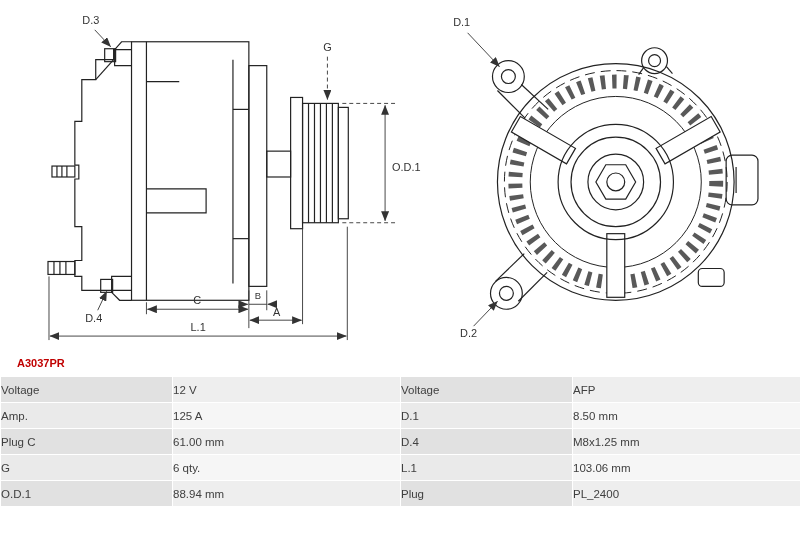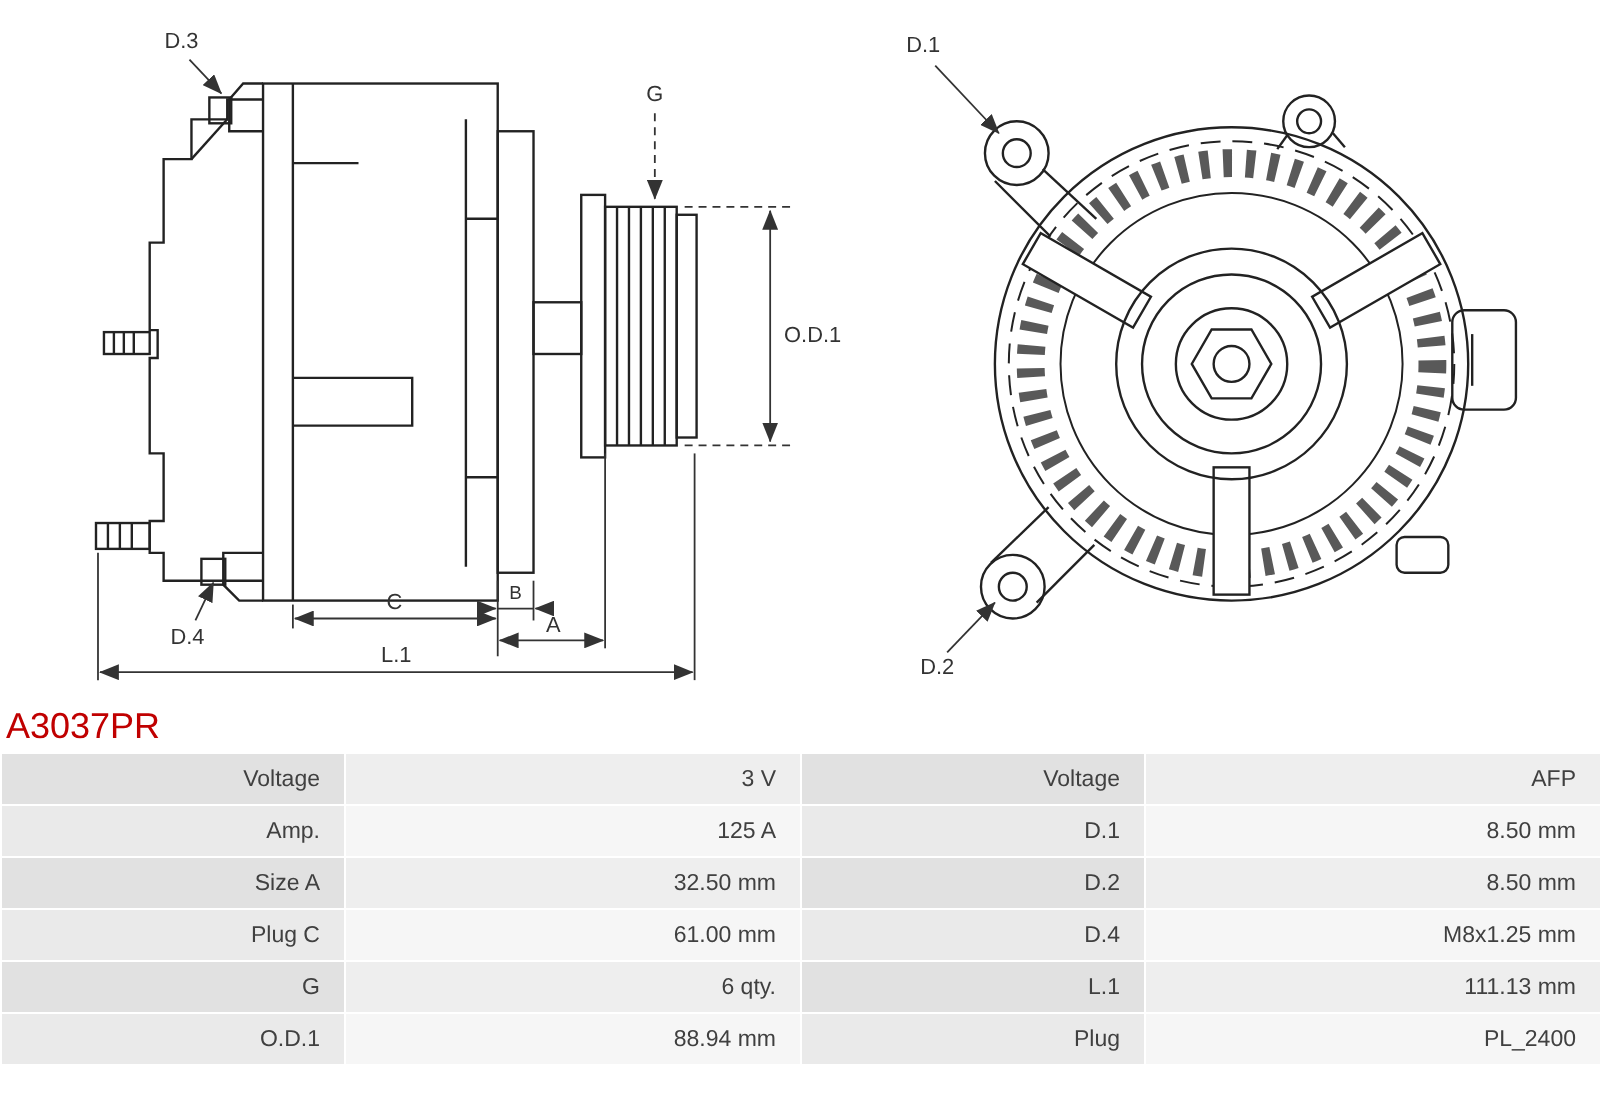--- a/index.html
+++ b/index.html
@@ -15,31 +15,30 @@
   svg { display: block; }
   .dim {
     font-family: "Liberation Sans", sans-serif;
     font-size: 11px;
     fill: #333;
     stroke: none;
   }
   .dim-small { font-size: 9.5px; }
   .part-number {
     height: 24px; line-height: 23px;
-    padding-left: 3px;
-    font-size: 18px; font-weight: normal;
+    padding-left: 17px;
+    font-size: 11px; font-weight: bold;
     color: var(--accent);
   }
   table.specs { width: 100%; border-collapse: collapse; table-layout: fixed; }
   table.specs td {
     height: 26px;
     padding: 0 12px 0 0;
     font-size: 11.5px;
     color: #404040;
-    text-align: right;
     border: 1px solid #ffffff;
     overflow: hidden; white-space: nowrap;
   }
   tr:nth-child(odd)  td.lbl { background: #e1e1e1; }
   tr:nth-child(odd)  td.val { background: #eeeeee; }
   tr:nth-child(even) td.lbl { background: #eaeaea; }
   tr:nth-child(even) td.val { background: #f6f6f6; }
 </style>
 </head>
 <body>
@@ -187,47 +186,41 @@
 <table class="specs">
   <colgroup>
     <col style="width:172px">
       <col style="width:228px">
       <col style="width:172px">
       <col style="width:228px">
   </colgroup>
   <tbody>
     <tr>
       <td class="lbl">Voltage</td>
-      <td class="val">3 V</td>
+      <td class="val">12 V</td>
       <td class="lbl">Voltage</td>
       <td class="val">AFP</td>
     </tr>
     <tr>
       <td class="lbl">Amp.</td>
       <td class="val">125 A</td>
       <td class="lbl">D.1</td>
       <td class="val">8.50 mm</td>
     </tr>
     <tr>
-      <td class="lbl">Size A</td>
-      <td class="val">32.50 mm</td>
-      <td class="lbl">D.2</td>
-      <td class="val">8.50 mm</td>
-    </tr>
-    <tr>
       <td class="lbl">Plug C</td>
       <td class="val">61.00 mm</td>
       <td class="lbl">D.4</td>
       <td class="val">M8x1.25 mm</td>
     </tr>
     <tr>
       <td class="lbl">G</td>
       <td class="val">6 qty.</td>
       <td class="lbl">L.1</td>
-      <td class="val">111.13 mm</td>
+      <td class="val">103.06 mm</td>
     </tr>
     <tr>
       <td class="lbl">O.D.1</td>
       <td class="val">88.94 mm</td>
       <td class="lbl">Plug</td>
       <td class="val">PL_2400</td>
     </tr>
   </tbody>
 </table>
 

